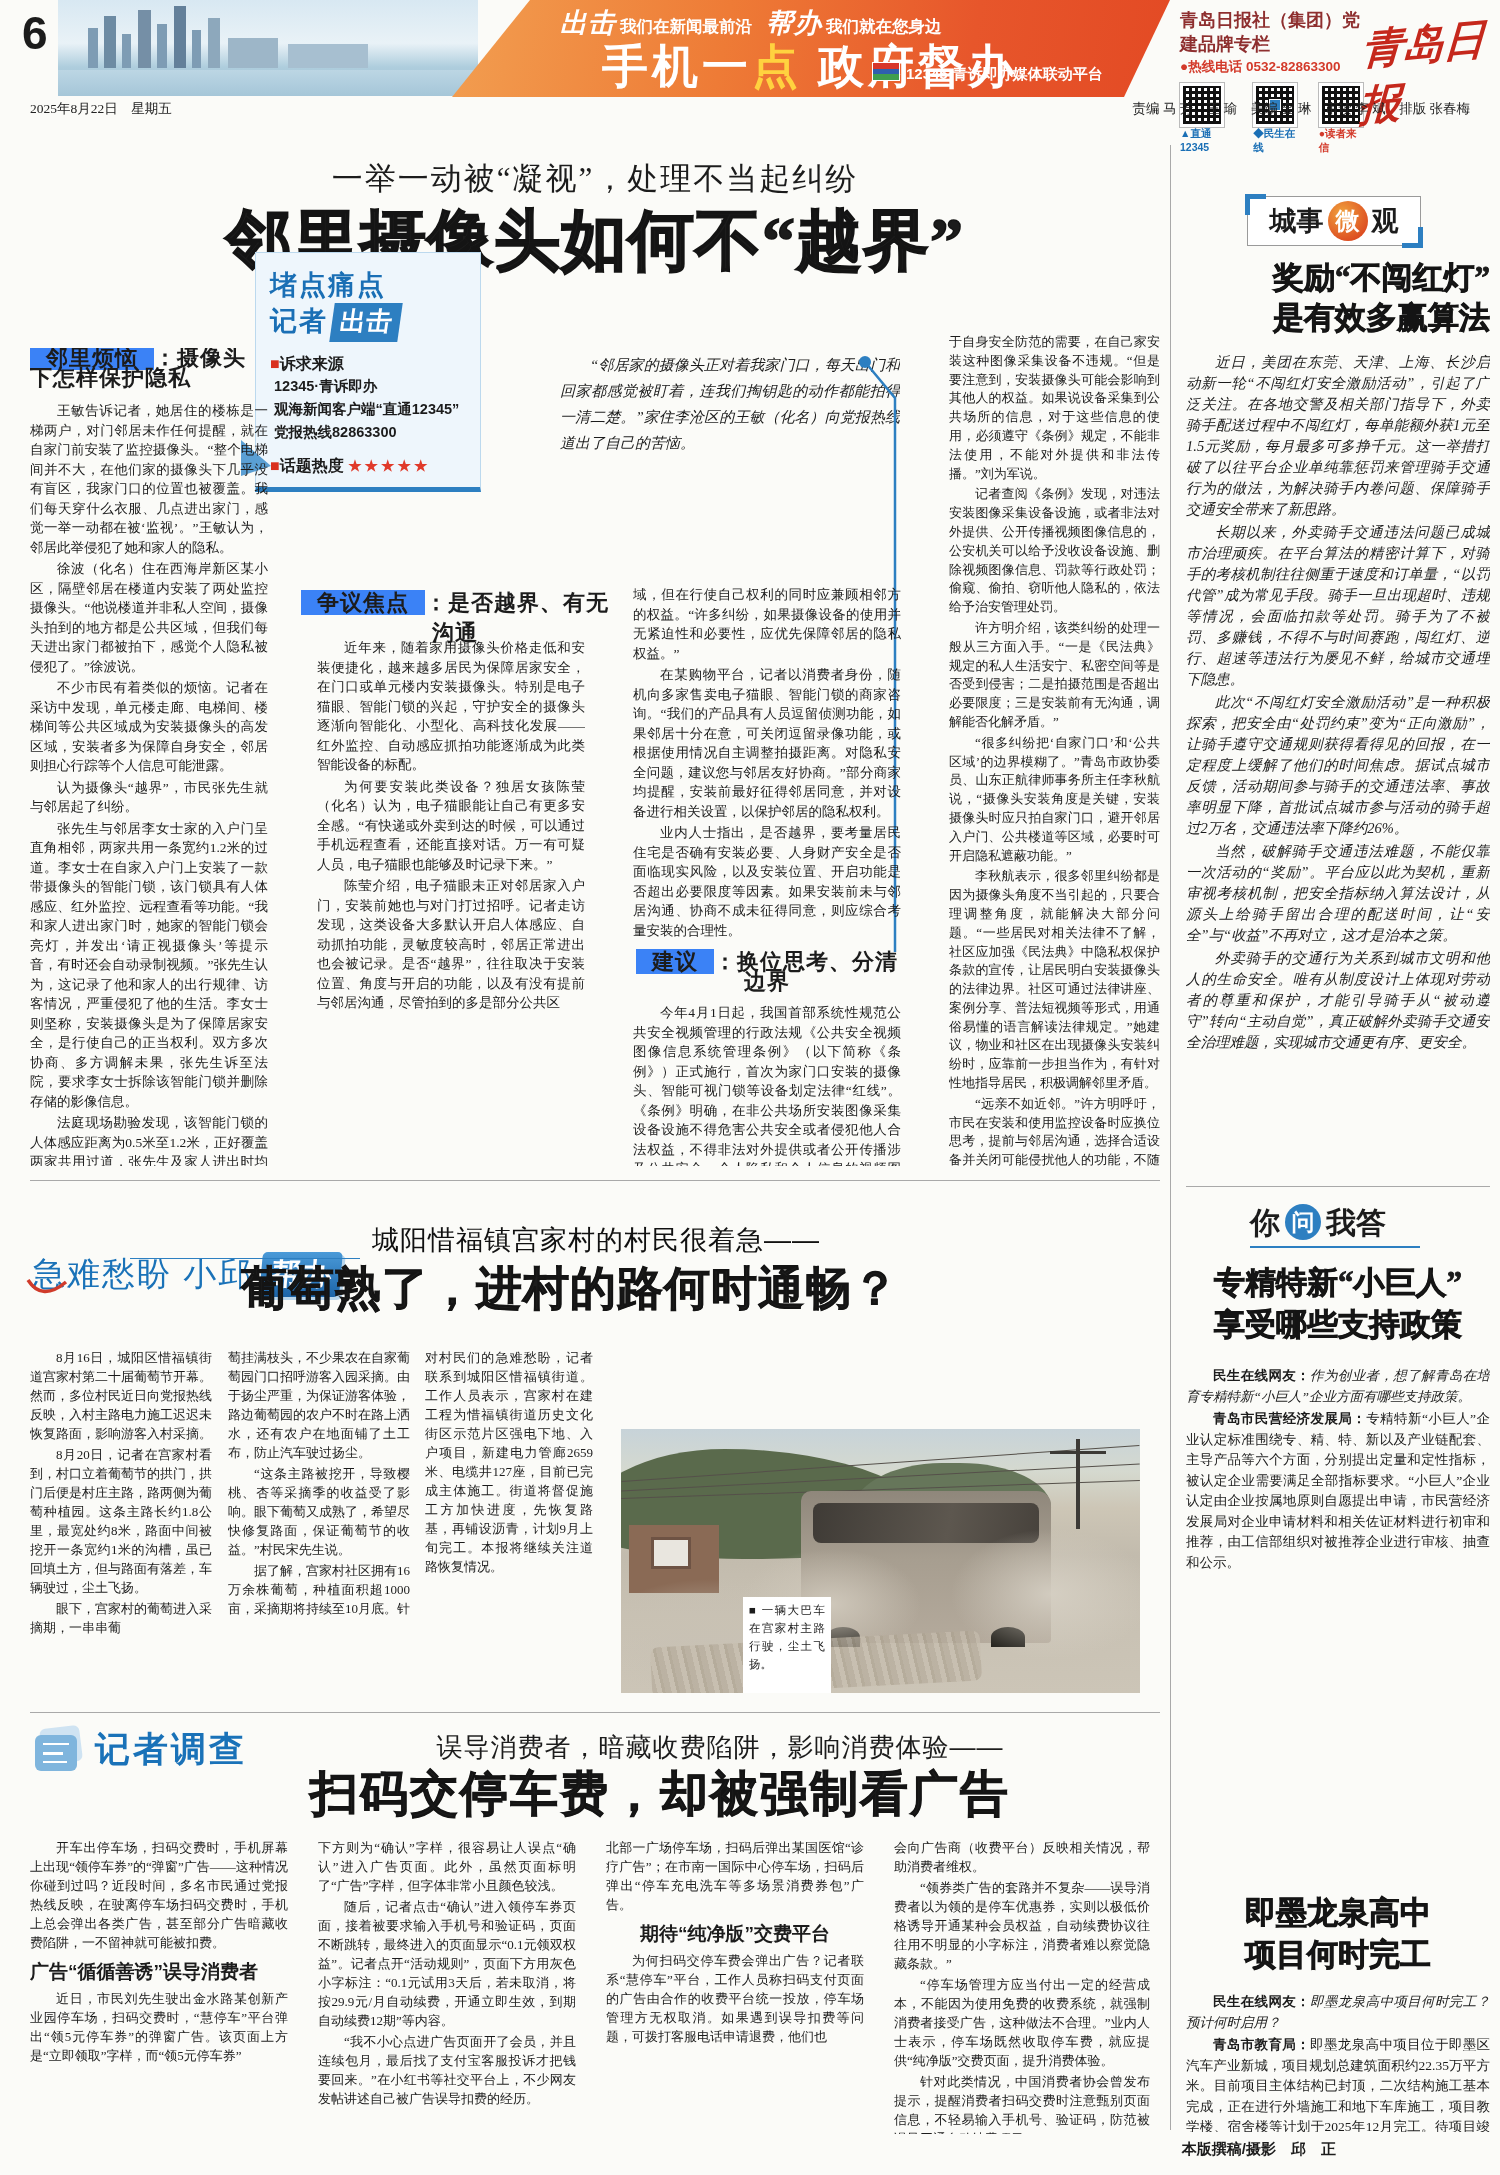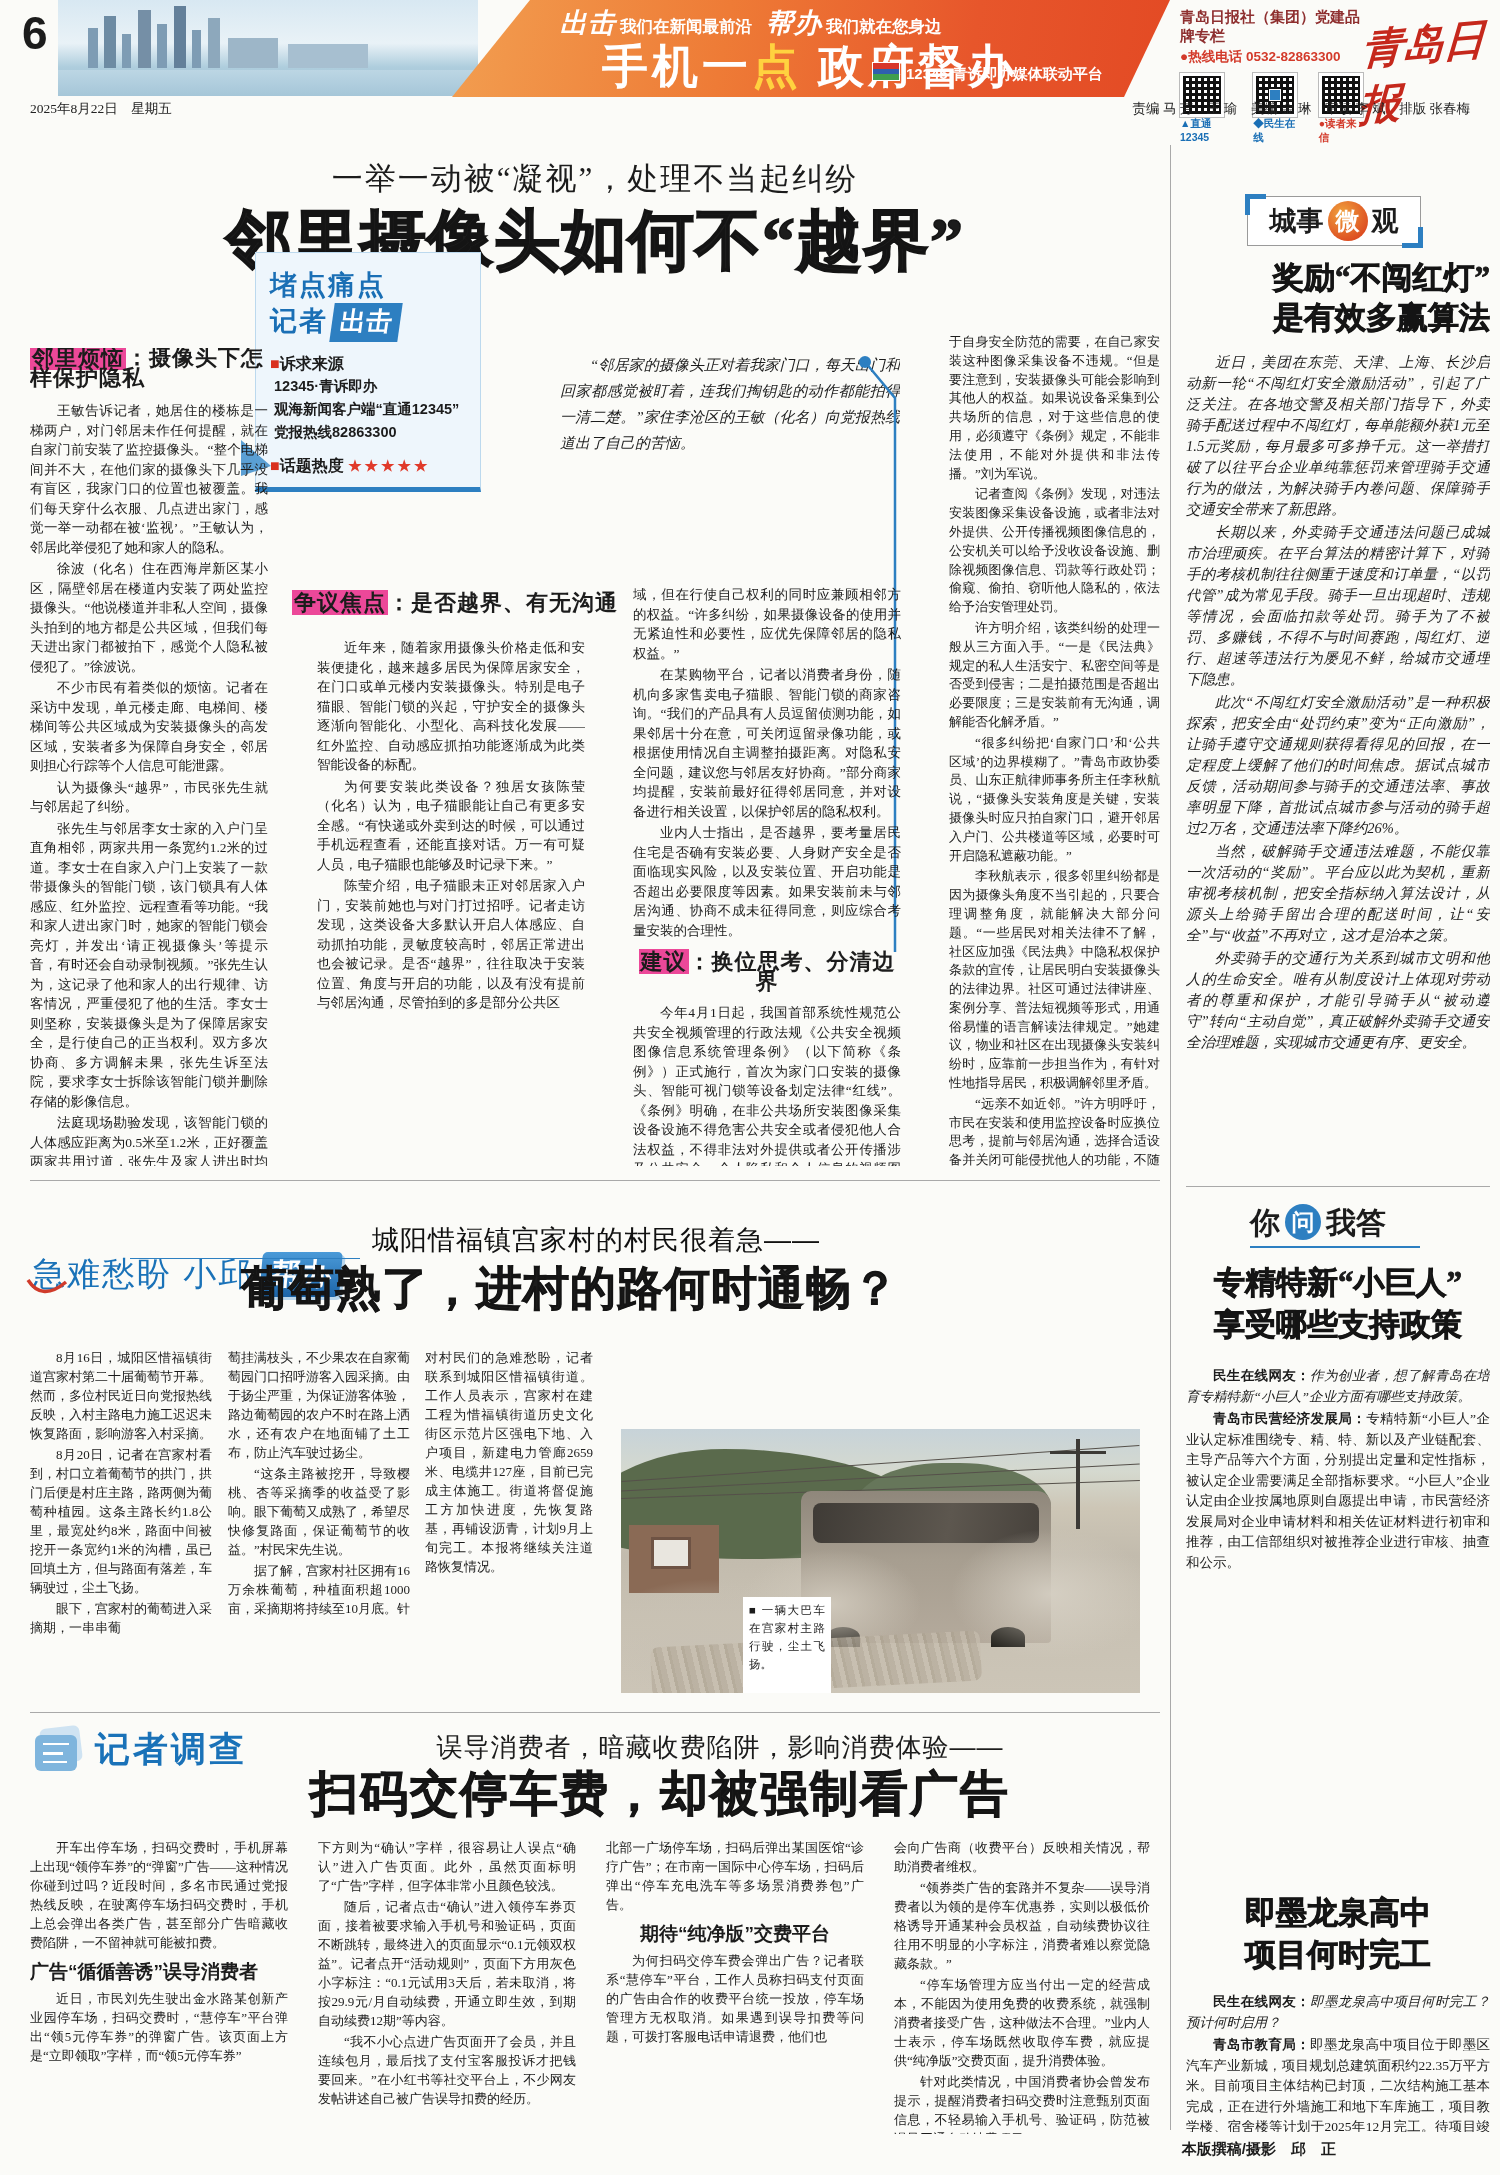--- a/index.html
+++ b/index.html
@@ -3,41 +3,41 @@
 <meta charset="utf-8">
 <style>
   html,body{margin:0;padding:0;}
   body{width:1500px;height:2175px;position:relative;background:#fbfbf8;
        font-family:"Liberation Serif","DejaVu Serif",serif;color:#1c1c1c;overflow:hidden;}
   .abs{position:absolute;}
   p{margin:0 0 2px 0;text-indent:2em;text-align:justify;}
   p.cont{text-indent:0;}
   .col{overflow:hidden;font-size:13.5px;line-height:19.5px;}
   .kai{font-style:italic;}
-  .hl{background:#ec4899;padding:0 2px;}
+  .hl{background:#3b82f6;padding:0 16px;}
   h3.sub{font-family:"Liberation Sans","DejaVu Sans",sans-serif;font-size:22px;font-weight:700;
          margin:0 0 14px 0;text-indent:0;letter-spacing:1px;}
   .heavy{-webkit-text-stroke:1.6px #141414;}
   .heavy-sm{-webkit-text-stroke:0.8px #141414;}
   .rule-h{border-top:1px solid #a9a9a9;}
   .rule-v{border-left:1px solid #a9a9a9;}
 
   
   .pagenum{font-family:"Liberation Sans",sans-serif;font-size:46px;font-weight:700;}
   .cityphoto{background:linear-gradient(#d8e8f2 0%,#e9f2f7 45%,#aecddd 70%,#9cc0d4 100%);overflow:hidden;}
   .bld{position:absolute;bottom:28px;background:#7e9cb4;}
   .banner{background:linear-gradient(100deg,#f29e50 0%,#ee7b36 38%,#e7562b 72%,#e34a24 100%);
           clip-path:polygon(78px 0,100% 0,calc(100% - 46px) 100%,0 100%);color:#fff;}
   .banner .script{font-weight:900;font-size:27px;font-style:italic;letter-spacing:1px;}
   .banner .small{font-family:"Liberation Sans",sans-serif;font-weight:700;font-size:16.5px;}
   .banner .big{font-family:"Liberation Sans",sans-serif;font-weight:900;font-size:46px;letter-spacing:4px;}
   .banner .yellow{color:#ffd23f;}
   .flagicon{display:inline-block;width:26px;height:17px;vertical-align:-2px;margin-right:6px;
             background:linear-gradient(180deg,#d8372b 33%,#2f5fae 33% 66%,#3f9e4e 66%);border:1px solid #fff;}
-  .hdr-title{font-family:Liberation Sans, sans-serif;font-weight:700;font-size:15px;color:#8e2f2f;}
+  .hdr-title{font-family:Liberation Sans, sans-serif;font-weight:700;font-size:18px;color:#8e2f2f;}
   .hdr-hot{font-family:"Liberation Sans",sans-serif;font-weight:700;font-size:13.5px;color:#d33a2a;}
   .qr{width:38px;height:38px;border:3px solid #fff;outline:1px solid #bbb;background:
       repeating-linear-gradient(0deg,#111 0 3px,transparent 3px 6px),
       repeating-linear-gradient(90deg,#111 0 3px,#fff 3px 6px);position:relative;}
   .qr i{position:absolute;left:13px;top:13px;width:10px;height:10px;background:#2d7fc1;border:1px solid #fff;}
   .qrlabel{font-family:"Liberation Sans",sans-serif;font-size:10.5px;color:#1a6fb5;font-weight:700;}
   .qrlabel.red{color:#d33a2a;}
   .paperlogo{font-size:42px;font-weight:900;color:#c5281c;transform:rotate(-5deg) skewX(-8deg);
              letter-spacing:-1px;font-style:italic;}
   .dateline{font-size:13.5px;color:#222;display:flex;justify-content:space-between;}

